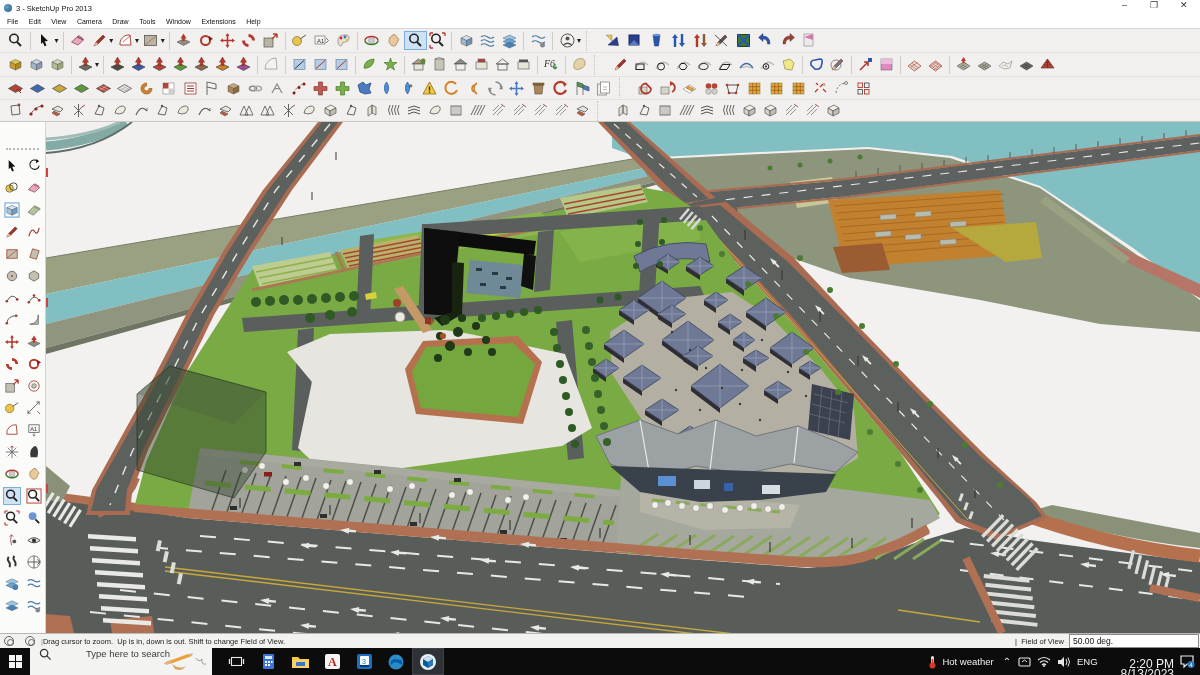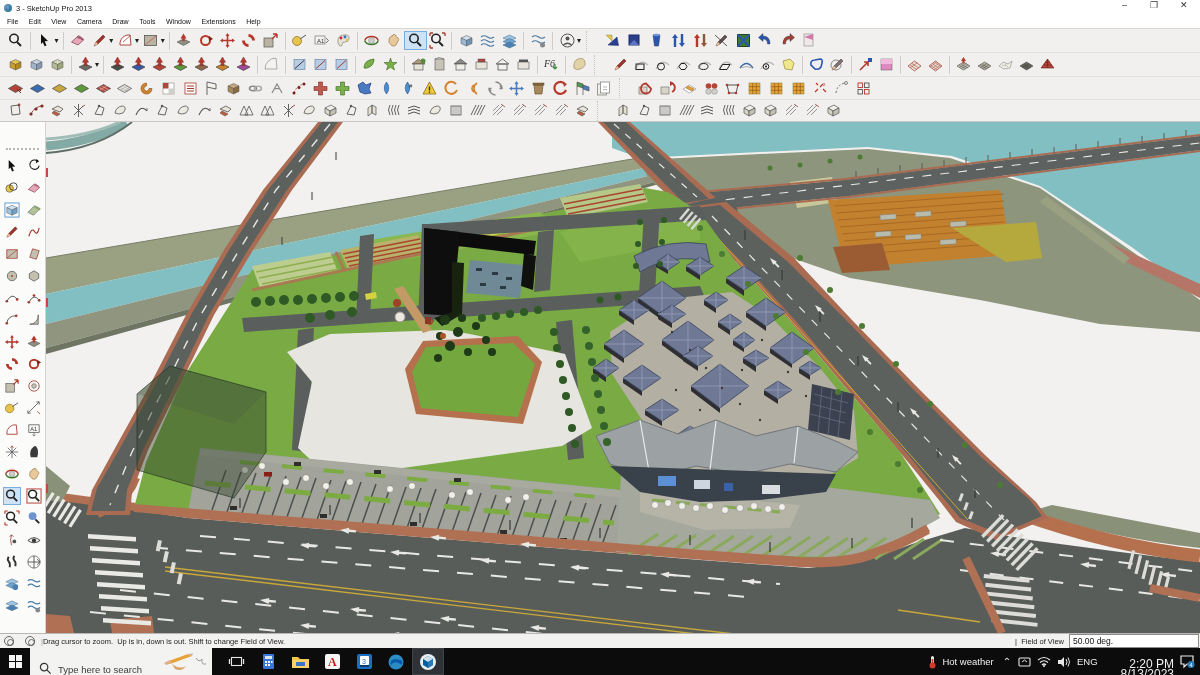--- a/index.html
+++ b/index.html
@@ -31,21 +31,21 @@
 .sico { width:10px; height:10px; border:1px solid #666; border-radius:50%; margin-left:4px; position:relative; flex:none; }
 .sico.b { margin-left:11px; }
 .sico:after { content:""; position:absolute; left:2px; top:2px; width:5px; height:5px; border-radius:50%; border:1px solid #666; }
 .stext { }
 .fov { position:absolute; right:136px; top:3px; font-size:7.5px; color:#222;margin-left:18px; }
 .fovbox { position:absolute; right:1px; top:0px; width:130px; height:14px; background:#fff; border:1px solid #8a8a8a; font-size:8.5px; padding:0px 3px; color:#111; font-family:"Liberation Sans",sans-serif; }
 .taskbar { height:27px; background:#0c0c0c; display:flex; align-items:center; position:relative; color:#eee; }
 .start { width:30px; display:flex; justify-content:center; flex:none; }
 .winlogo { width:13px; height:13px; display:grid; grid-template-columns:6px 6px; grid-template-rows:6px 6px; gap:1px; }
 .winlogo i { background:#f5f5f5; }
-.search { width:182px; height:27px; background:#f3f3f2; display:flex; align-items:flex-end; color:#3b3b3b; font-size:9.5px; flex:none; position:relative; }
+.search { width:182px; height:27px; background:#f3f3f2; display:flex; align-items:flex-start; color:#3b3b3b; font-size:9.5px; flex:none; position:relative;gap:28px; }
 .search .mg { margin:0 6px 0 9px; flex:none; }
 .doodle { position:absolute; right:2px; top:2px; }
 .tbi { width:32px; height:27px; display:flex; align-items:center; justify-content:center; flex:none; }
 .tbi.on { background:#2e3236; box-shadow:inset 0 0 0 1px #3e4246; }
 .tray { position:absolute; right:0; top:0; height:27px; display:flex; align-items:center; font-size:9.5px; color:#f0f0f0; }
 .clock { text-align:right; font-size:12px; line-height:9.5px; margin:16px 5px 0 6px; }
 </style></head>
 <body>
 <div class="titlebar">
   <div class="tlogo"></div>

